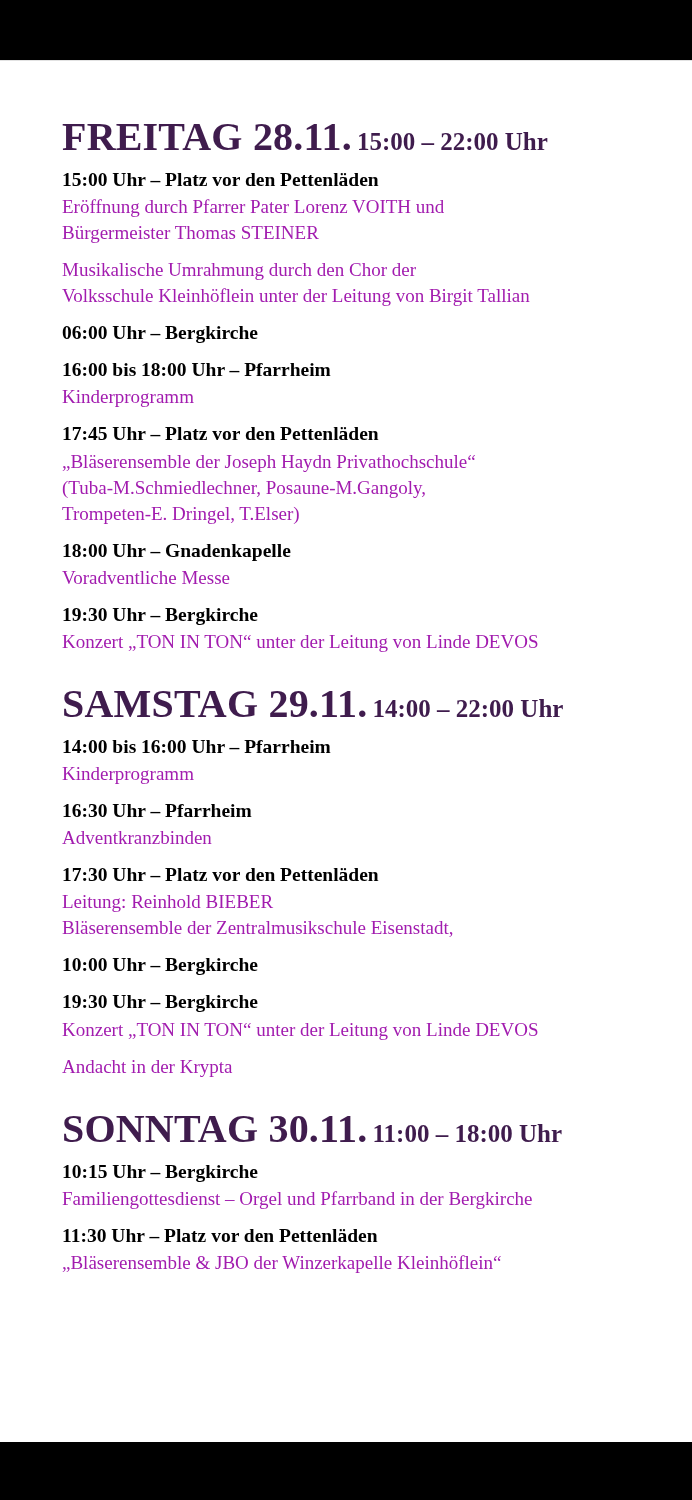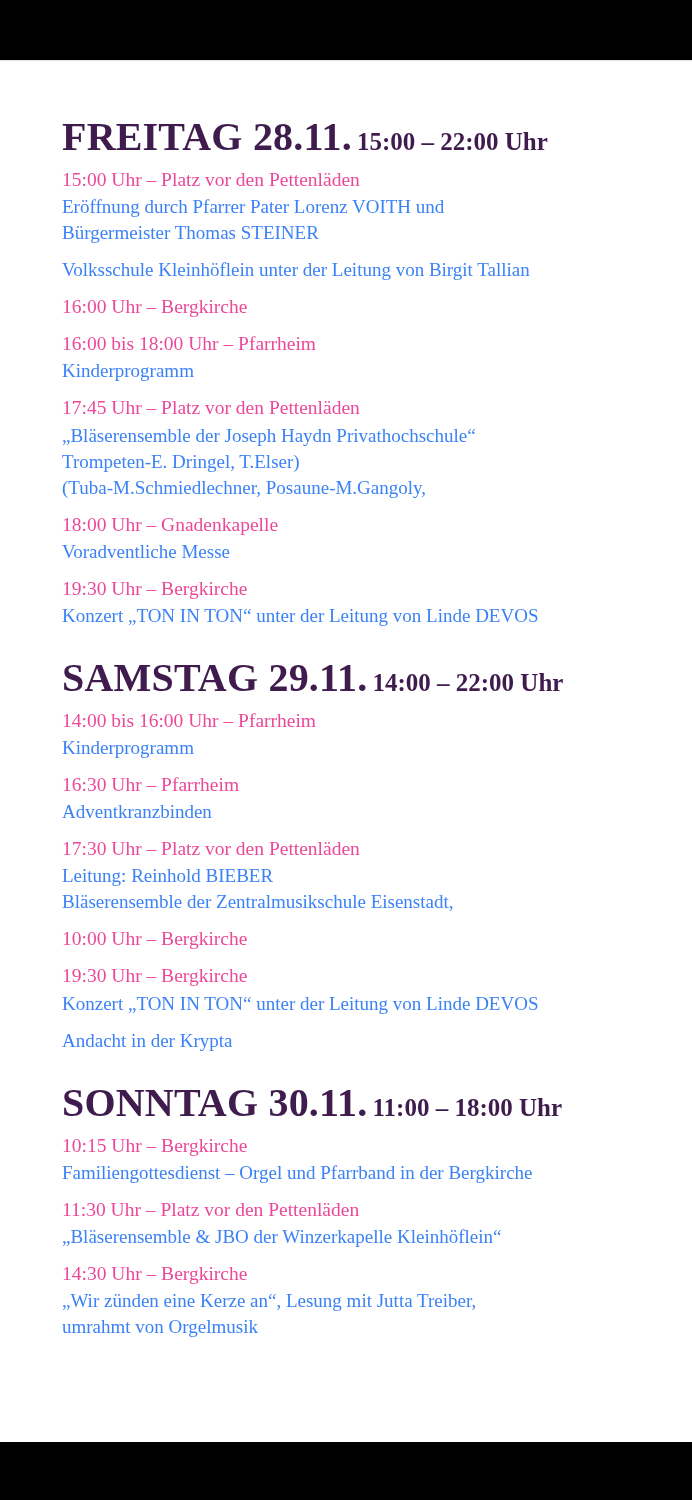--- a/index.html
+++ b/index.html
@@ -64,28 +64,28 @@
   .day-heading .day-time {
     font-size: 25px;
     font-weight: bold;
     margin-left: 5px;
   }
 
   .entry {
     margin: 0 0 11px 0;
   }
   .entry-title {
-    color: #ec4899;
+    color: #000000;
     font-size: 19.5px;
-    font-weight: normal;
+    font-weight: bold;
     line-height: 1.34;
     margin: 0 0 1px 0;
   }
   .entry-line {
-    color: #3b82f6;
+    color: #a21caf;
     font-size: 19px;
     line-height: 1.37;
     margin: 0;
   }
   .spacer-md { height: 17px; }
 </style>
 </head>
 <body>
 
 <div class="screen">
@@ -100,37 +100,38 @@
           <span class="day-name">FREITAG 28.11.</span><span class="day-time">15:00 – 22:00 Uhr</span>
         </div>
 
         <div class="entry">
           <p class="entry-title">15:00 Uhr – Platz vor den Pettenläden</p>
           <p class="entry-line">Eröffnung durch Pfarrer Pater Lorenz VOITH und</p>
           <p class="entry-line">Bürgermeister Thomas STEINER</p>
         </div>
 
         <div class="entry">
+          <p class="entry-line">Musikalische Umrahmung durch den Chor der</p>
           <p class="entry-line">Volksschule Kleinhöflein unter der Leitung von Birgit Tallian</p>
         </div>
 
         <div class="entry">
-          <p class="entry-title">16:00 Uhr – Bergkirche</p>
+          <p class="entry-title">06:00 Uhr – Bergkirche</p>
         </div>
 
         <div class="entry">
           <p class="entry-title">16:00 bis 18:00 Uhr – Pfarrheim</p>
           <p class="entry-line">Kinderprogramm</p>
         </div>
 
         <div class="entry">
           <p class="entry-title">17:45 Uhr – Platz vor den Pettenläden</p>
           <p class="entry-line">„Bläserensemble der Joseph Haydn Privathochschule“</p>
+          <p class="entry-line">(Tuba-M.Schmiedlechner, Posaune-M.Gangoly,</p>
           <p class="entry-line">Trompeten-E. Dringel, T.Elser)</p>
-          <p class="entry-line">(Tuba-M.Schmiedlechner, Posaune-M.Gangoly,</p>
         </div>
 
         <div class="entry">
           <p class="entry-title">18:00 Uhr – Gnadenkapelle</p>
           <p class="entry-line">Voradventliche Messe</p>
         </div>
 
         <div class="entry">
           <p class="entry-title">19:30 Uhr – Bergkirche</p>
           <p class="entry-line">Konzert „TON IN TON“ unter der Leitung von Linde DEVOS</p>
@@ -184,25 +185,20 @@
         <div class="entry">
           <p class="entry-title">10:15 Uhr – Bergkirche</p>
           <p class="entry-line">Familiengottesdienst – Orgel und Pfarrband in der Bergkirche</p>
         </div>
 
         <div class="entry">
           <p class="entry-title">11:30 Uhr – Platz vor den Pettenläden</p>
           <p class="entry-line">„Bläserensemble &amp; JBO der Winzerkapelle Kleinhöflein“</p>
         </div>
 
-        <div class="entry">
-          <p class="entry-title">14:30 Uhr – Bergkirche</p>
-          <p class="entry-line">„Wir zünden eine Kerze an“, Lesung mit Jutta Treiber,</p>
-          <p class="entry-line">umrahmt von Orgelmusik</p>
-        </div>
 
       </div>
 
     </div>
   </div>
 
   <div class="bottom-bar"></div>
 
 </div>
 

